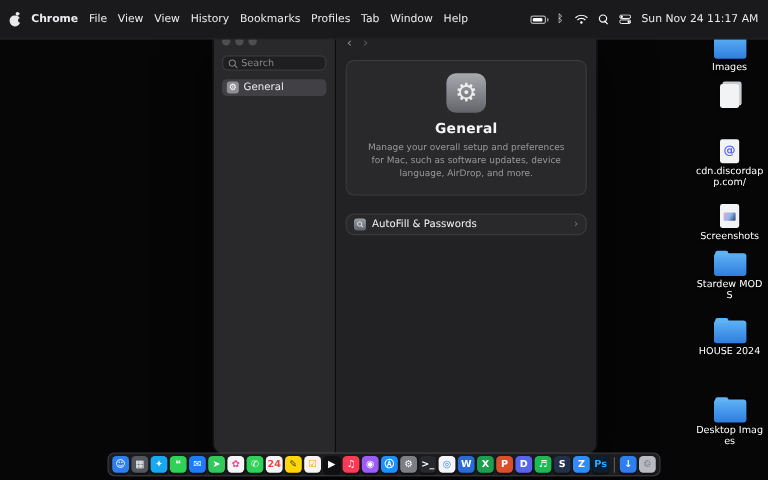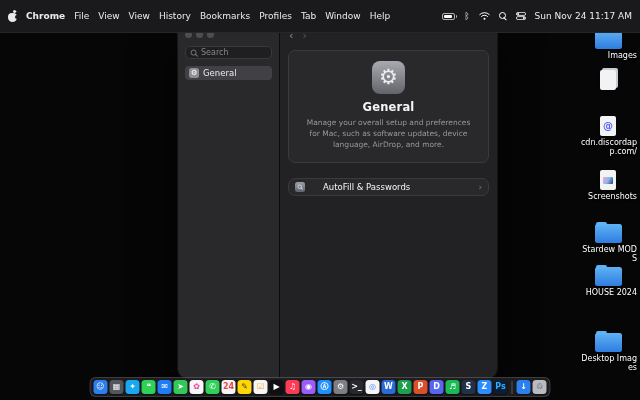--- a/index.html
+++ b/index.html
@@ -39,27 +39,27 @@
 .itile .mag{color:#fff;transform:scale(.62)}
 .content{flex:1;background:#222224;position:relative;padding:26px 8px 0}
 .nav{position:absolute;top:6px;left:9px;display:flex;gap:9px;color:#8e8e93;font-size:11px;line-height:1}
 .nav .fwd{color:#5a5a5e}
 .card{background:#29292b;border:1px solid #3a3a3d;border-radius:7px}
 .hero{padding:10px 12px 11px;text-align:center;margin-bottom:15px}
 .gear-tile{width:33px;height:33px;border-radius:8px;background:linear-gradient(#a8aab0,#626469);margin:0 auto 6px;display:flex;align-items:center;justify-content:center}
 .gear-tile span{font-size:21px;color:#eceded;line-height:1}
 .hero h1{font-size:11.5px;font-weight:bold;margin-bottom:4px;letter-spacing:.2px}
 .hero p{font-size:7.5px;color:#98989d;line-height:1.45;max-width:235px;margin:0 auto}
-.row{display:flex;align-items:center;gap:18px;height:18px;padding:0 6px;font-size:8.5px}
+.row{display:flex;align-items:center;gap:5px;height:18px;padding:0 6px;font-size:8.5px}
 .keytile{width:10px;height:10px;border-radius:2.5px;background:linear-gradient(#9ba0a8,#5f646c);display:flex;align-items:center;justify-content:center;flex:none}
 .keytile .mag{color:#fff;transform:scale(.6)}
 .chev{margin-left:auto;color:#7d7d82;font-size:9px}
 
 
-.dicon{position:absolute;left:579px;width:58px;text-align:right;z-index:10;cursor:default}
+.dicon{position:absolute;left:579px;width:58px;text-align:center;z-index:10;cursor:default}
 .dlabel{font-size:8px;line-height:1.15;margin-top:2px;text-shadow:0 1px 2px #000;word-break:break-all;color:#fff}
 .folder{width:27px;height:19px;background:linear-gradient(#5fb2f4,#2e7de0);border-radius:2.5px;position:relative;margin:0 auto;box-shadow:0 1px 2px rgba(0,0,0,.5)}
 .folder::before{content:"";position:absolute;top:-2.5px;left:1.5px;width:11px;height:4px;background:#5fb2f4;border-radius:2px 2px 0 0}
 .page{width:16px;height:20px;background:#f2f3f5;border-radius:2px;margin:0 auto;position:relative;box-shadow:0 1px 2px rgba(0,0,0,.5);display:flex;align-items:center;justify-content:center}
 .page.stack{box-shadow:2px -2px 0 #c9cbd1,0 1px 2px rgba(0,0,0,.5)}
 .page .at{font-size:10px;font-weight:bold;color:#5865f2;line-height:1}
 .page.shot::before{content:"";width:10px;height:7px;border-radius:1px;background:linear-gradient(120deg,#f6a8c0,#8ab8f2,#2b3f66)}
 
 
 .dock{position:absolute;bottom:3px;left:50%;transform:translateX(-50%);height:20px;background:rgba(52,52,58,.52);border:1px solid rgba(255,255,255,.14);border-radius:6px;display:flex;align-items:center;gap:2px;padding:0 3px;z-index:40}
@@ -159,21 +159,21 @@
 <div class="dicon" style="top:116px">
   <div class="page">
       <span class="at">@</span>
     </div>
   <div class="dlabel">cdn.discordapp.com/</div>
 </div>
 <div class="dicon" style="top:170px">
   <div class="page shot"></div>
   <div class="dlabel">Screenshots</div>
 </div>
-<div class="dicon" style="top:224px">
+<div class="dicon" style="top:211px">
   <div class="folder"></div>
   <div class="dlabel">Stardew MODS</div>
 </div>
 <div class="dicon" style="top:267px">
   <div class="folder"></div>
   <div class="dlabel">HOUSE 2024</div>
 </div>
 <div class="dicon" style="top:333px">
   <div class="folder"></div>
   <div class="dlabel">Desktop Images</div>

